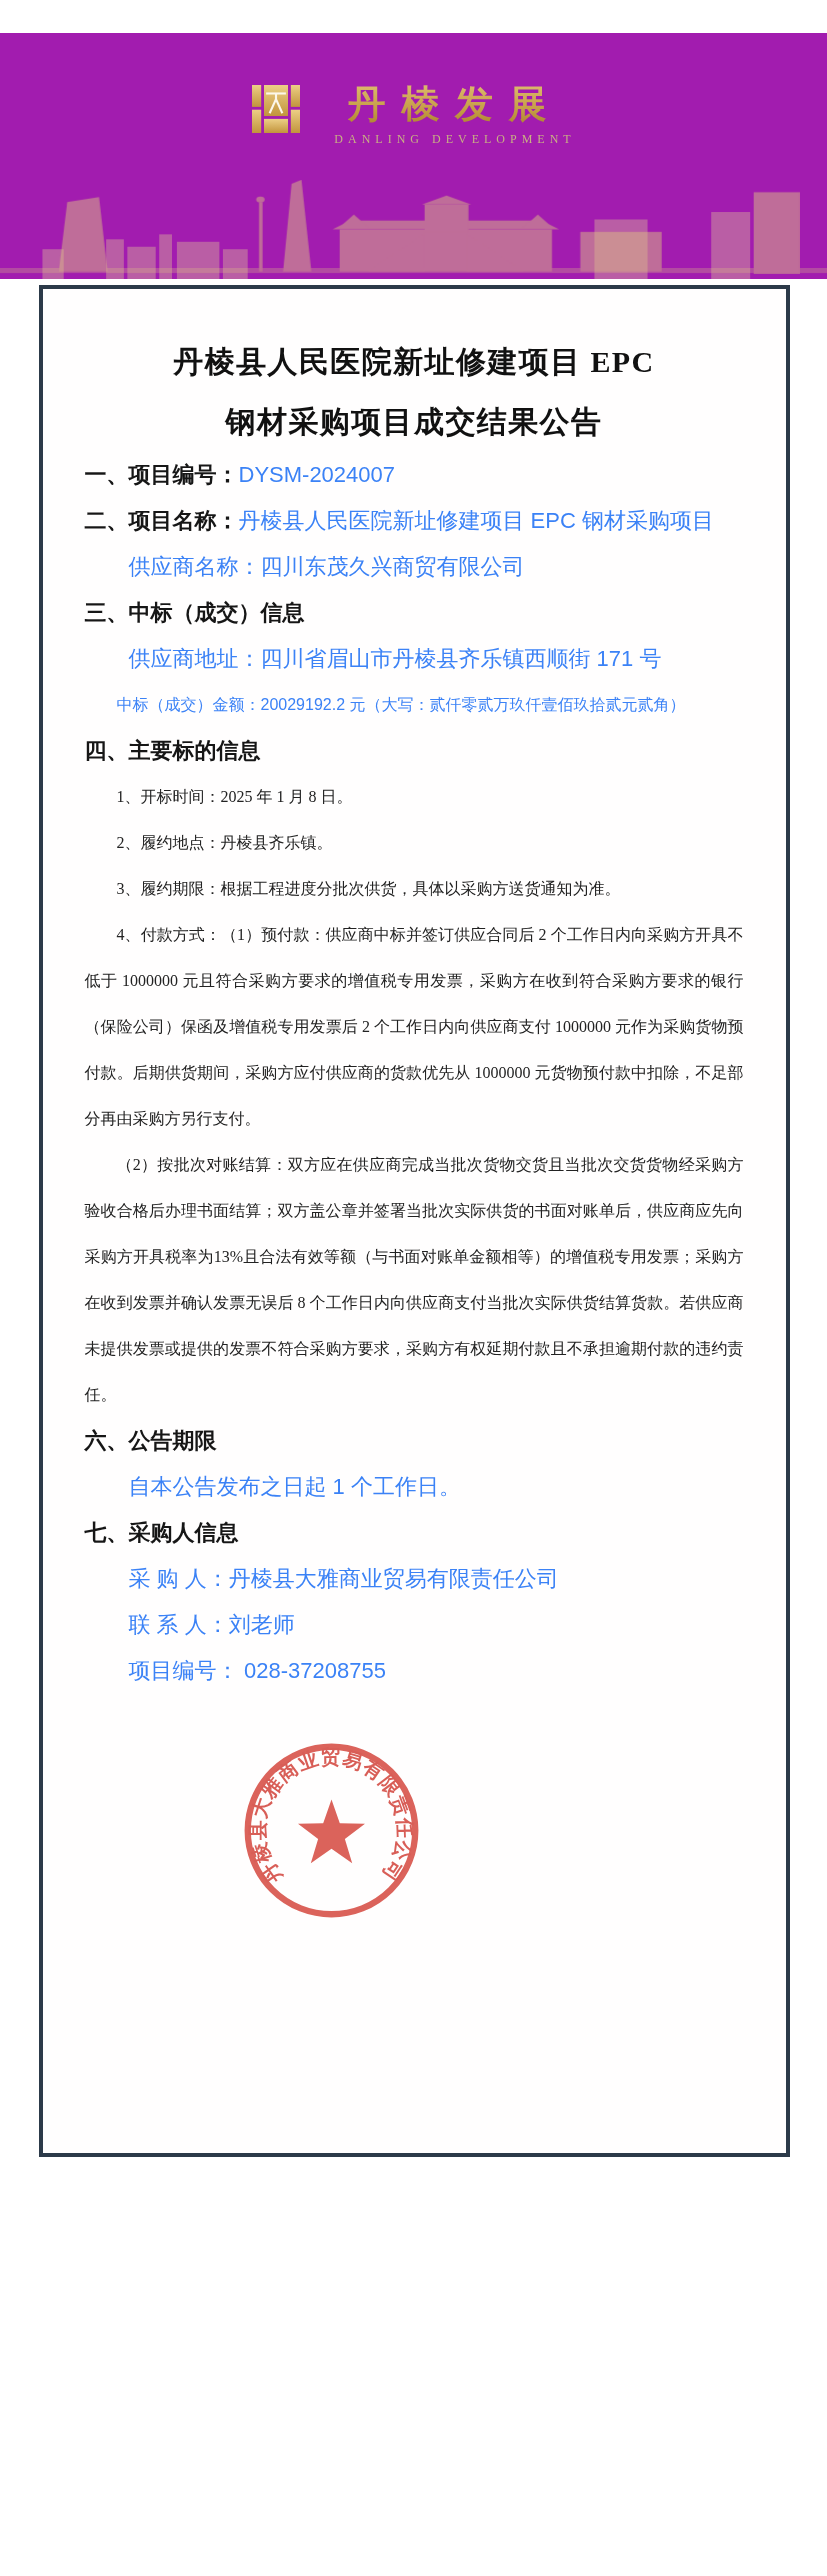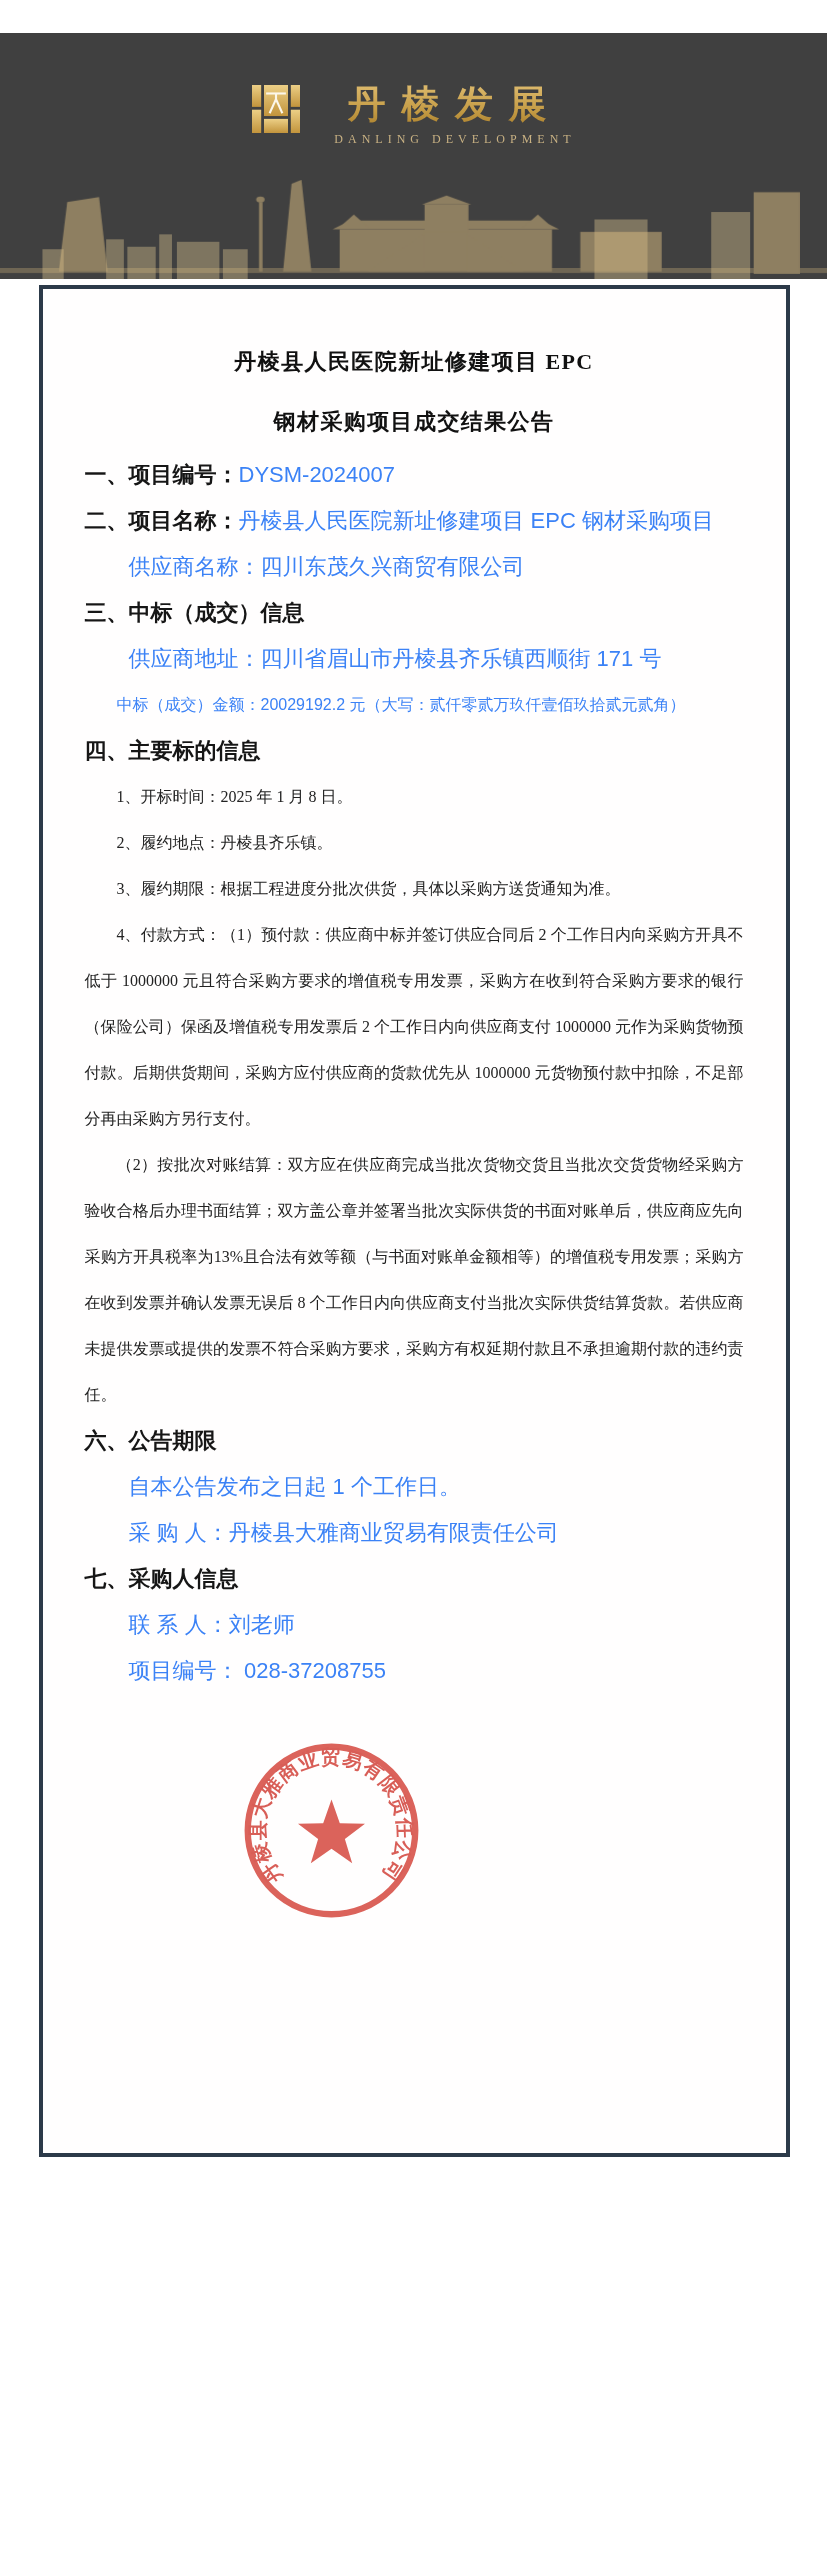--- a/index.html
+++ b/index.html
@@ -1,34 +1,34 @@
 <!DOCTYPE html>
 <html style="font-size:11.3px"><head>
 <meta charset="utf-8">
 <style>
   html,body{margin:0;padding:0;background:#ffffff;}
   body{width:828px;font-family:"Liberation Serif","DejaVu Serif",serif;color:#222;}
 
   
   .top-white{height:33px;background:#fff;}
-  .banner{position:relative;height:246px;background:#404040;overflow:hidden;}
+  .banner{position:relative;height:246px;background:#a21caf;overflow:hidden;}
   .logo-row{position:relative;z-index:2;display:flex;justify-content:center;align-items:flex-start;padding-top:52px;}
   .logo-icon{width:48px;height:48px;margin-right:34px;}
   .logo-texts{display:flex;flex-direction:column;align-items:center;}
   .brand-cn{font-size:38px;font-weight:700;letter-spacing:15.6px;line-height:38px;
     background:linear-gradient(180deg,#dcb96c 0%,#c39a43 70%,#b18734 100%);
     -webkit-background-clip:text;background-clip:text;color:transparent;}
   .brand-en{margin-top:8.5px;font-size:12px;letter-spacing:5px;color:#c8b183;font-family:"Liberation Serif",serif;}
   .skyline{position:absolute;left:0;bottom:0;width:828px;height:124px;z-index:1;}
   .gap-white{height:5.7px;background:#fff;}
 
   
   .card{position:relative;box-sizing:border-box;width:751px;margin:0 auto;background:#fffefe;
     border:4.2px solid #2c3a49;padding:43px 42px 459px 42px;}
-  .doc-title{margin:0;text-align:center;font-size:22px;font-weight:700;line-height:60px;color:#111;letter-spacing:1.4px;}
+  .doc-title{margin:0;text-align:center;font-size:30px;font-weight:700;line-height:60px;color:#111;letter-spacing:1.4px;}
   .doc-body{margin-top:0;}
   .line{margin:0;font-size:22px;line-height:46px;text-align:justify;}
   .hei{font-family:"Liberation Sans","DejaVu Sans",sans-serif;font-weight:700;color:#161616;}
   .val{font-family:Liberation Sans, sans-serif;color:#3b82f6;}
   .indent{text-indent:2em;}
   .para{margin:0;font-size:16px;line-height:46px;text-align:justify;text-indent:2em;}
   .para-flush{margin:0;font-size:22px;line-height:46px;text-align:justify;}
 
   
   .stamp{position:absolute;left:197px;top:1450px;width:183px;height:183px;
@@ -135,25 +135,25 @@
     <p class="para">1、开标时间：2025 年 1 月 8 日。</p>
     <p class="para">2、履约地点：丹棱县齐乐镇。</p>
     <p class="para">3、履约期限：根据工程进度分批次供货，具体以采购方送货通知为准。</p>
     <p class="para">4、付款方式：（1）预付款：供应商中标并签订供应合同后 2 个工作日内向采购方开具不低于 1000000 元且符合采购方要求的增值税专用发票，采购方在收到符合采购方要求的银行（保险公司）保函及增值税专用发票后 2 个工作日内向供应商支付 1000000 元作为采购货物预付款。后期供货期间，采购方应付供应商的货款优先从 1000000 元货物预付款中扣除，不足部分再由采购方另行支付。</p>
     <p class="para">（2）按批次对账结算：双方应在供应商完成当批次货物交货且当批次交货货物经采购方验收合格后办理书面结算；双方盖公章并签署当批次实际供货的书面对账单后，供应商应先向采购方开具税率为13%且合法有效等额（与书面对账单金额相等）的增值税专用发票；采购方在收到发票并确认发票无误后 8 个工作日内向供应商支付当批次实际供货结算货款。若供应商未提供发票或提供的发票不符合采购方要求，采购方有权延期付款且不承担逾期付款的违约责任。</p>
 
 
     <p class="line hei">六、公告期限</p>
     <p class="line indent val">自本公告发布之日起 1 个工作日。</p>
 
+    <p class="line hei">七、采购人信息</p>
+
     <p class="line indent">
       <span class="val">采 购 人：</span><span class="val">丹棱县大雅商业贸易有限责任公司</span>
     </p>
-
-    <p class="line hei">七、采购人信息</p>
 
     <p class="line indent">
       <span class="val">联 系 人：</span><span class="val">刘老师</span>
     </p>
 
     <p class="line indent">
       <span class="val">项目编号：</span>&nbsp;<span class="val">028-37208755</span>
     </p>
 
   </div>

